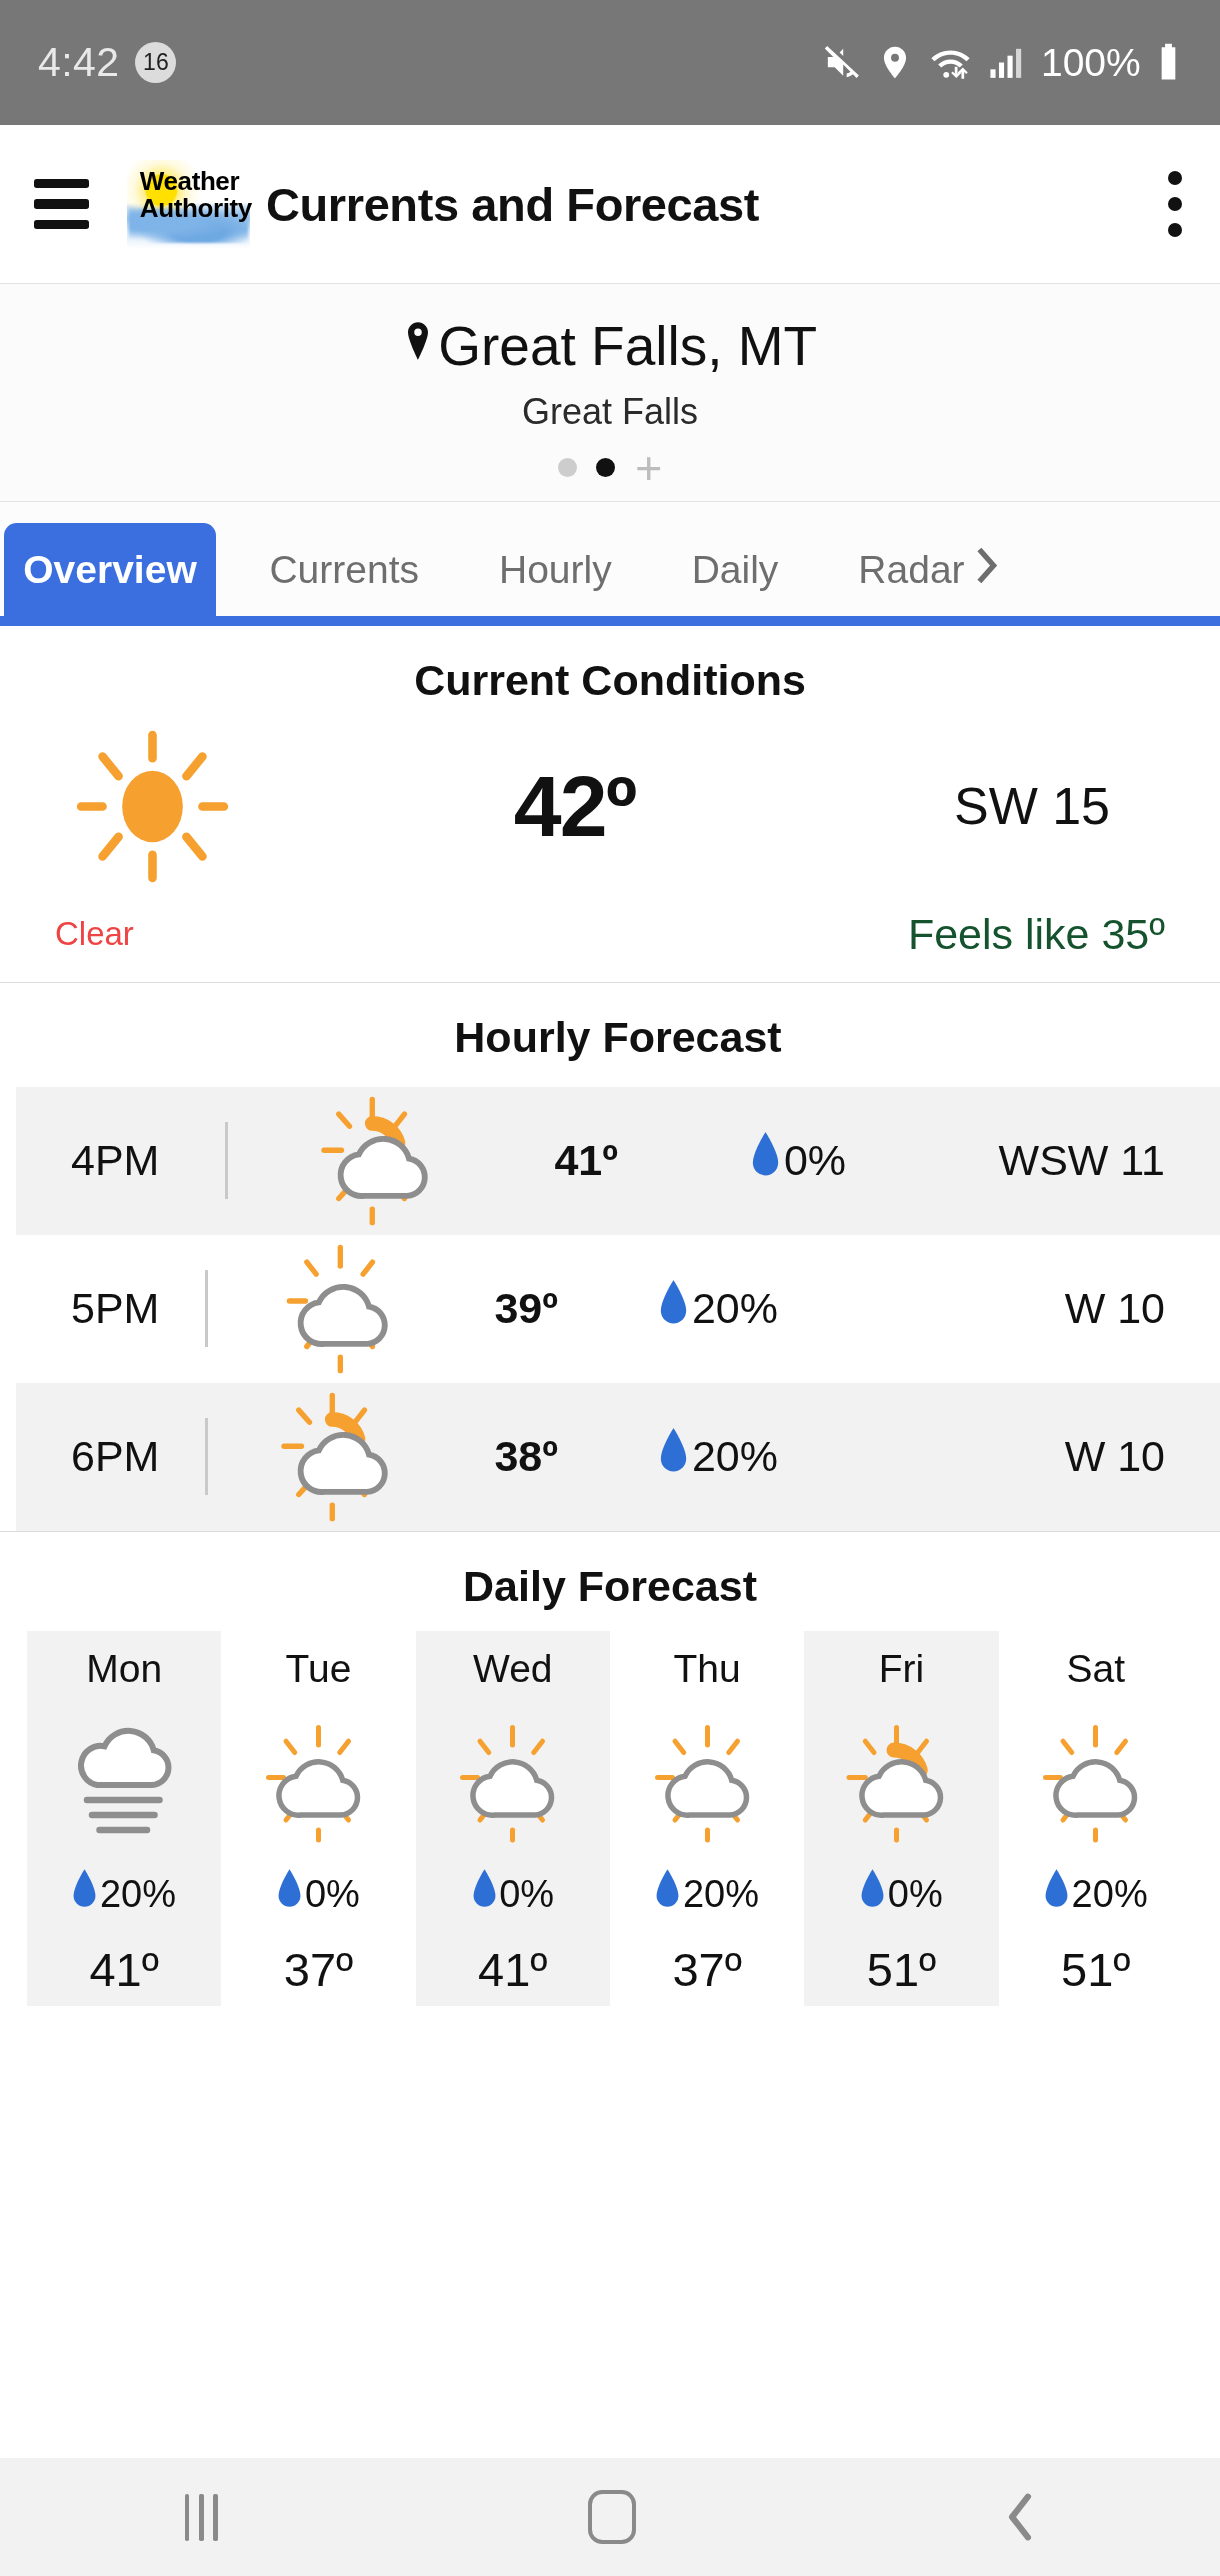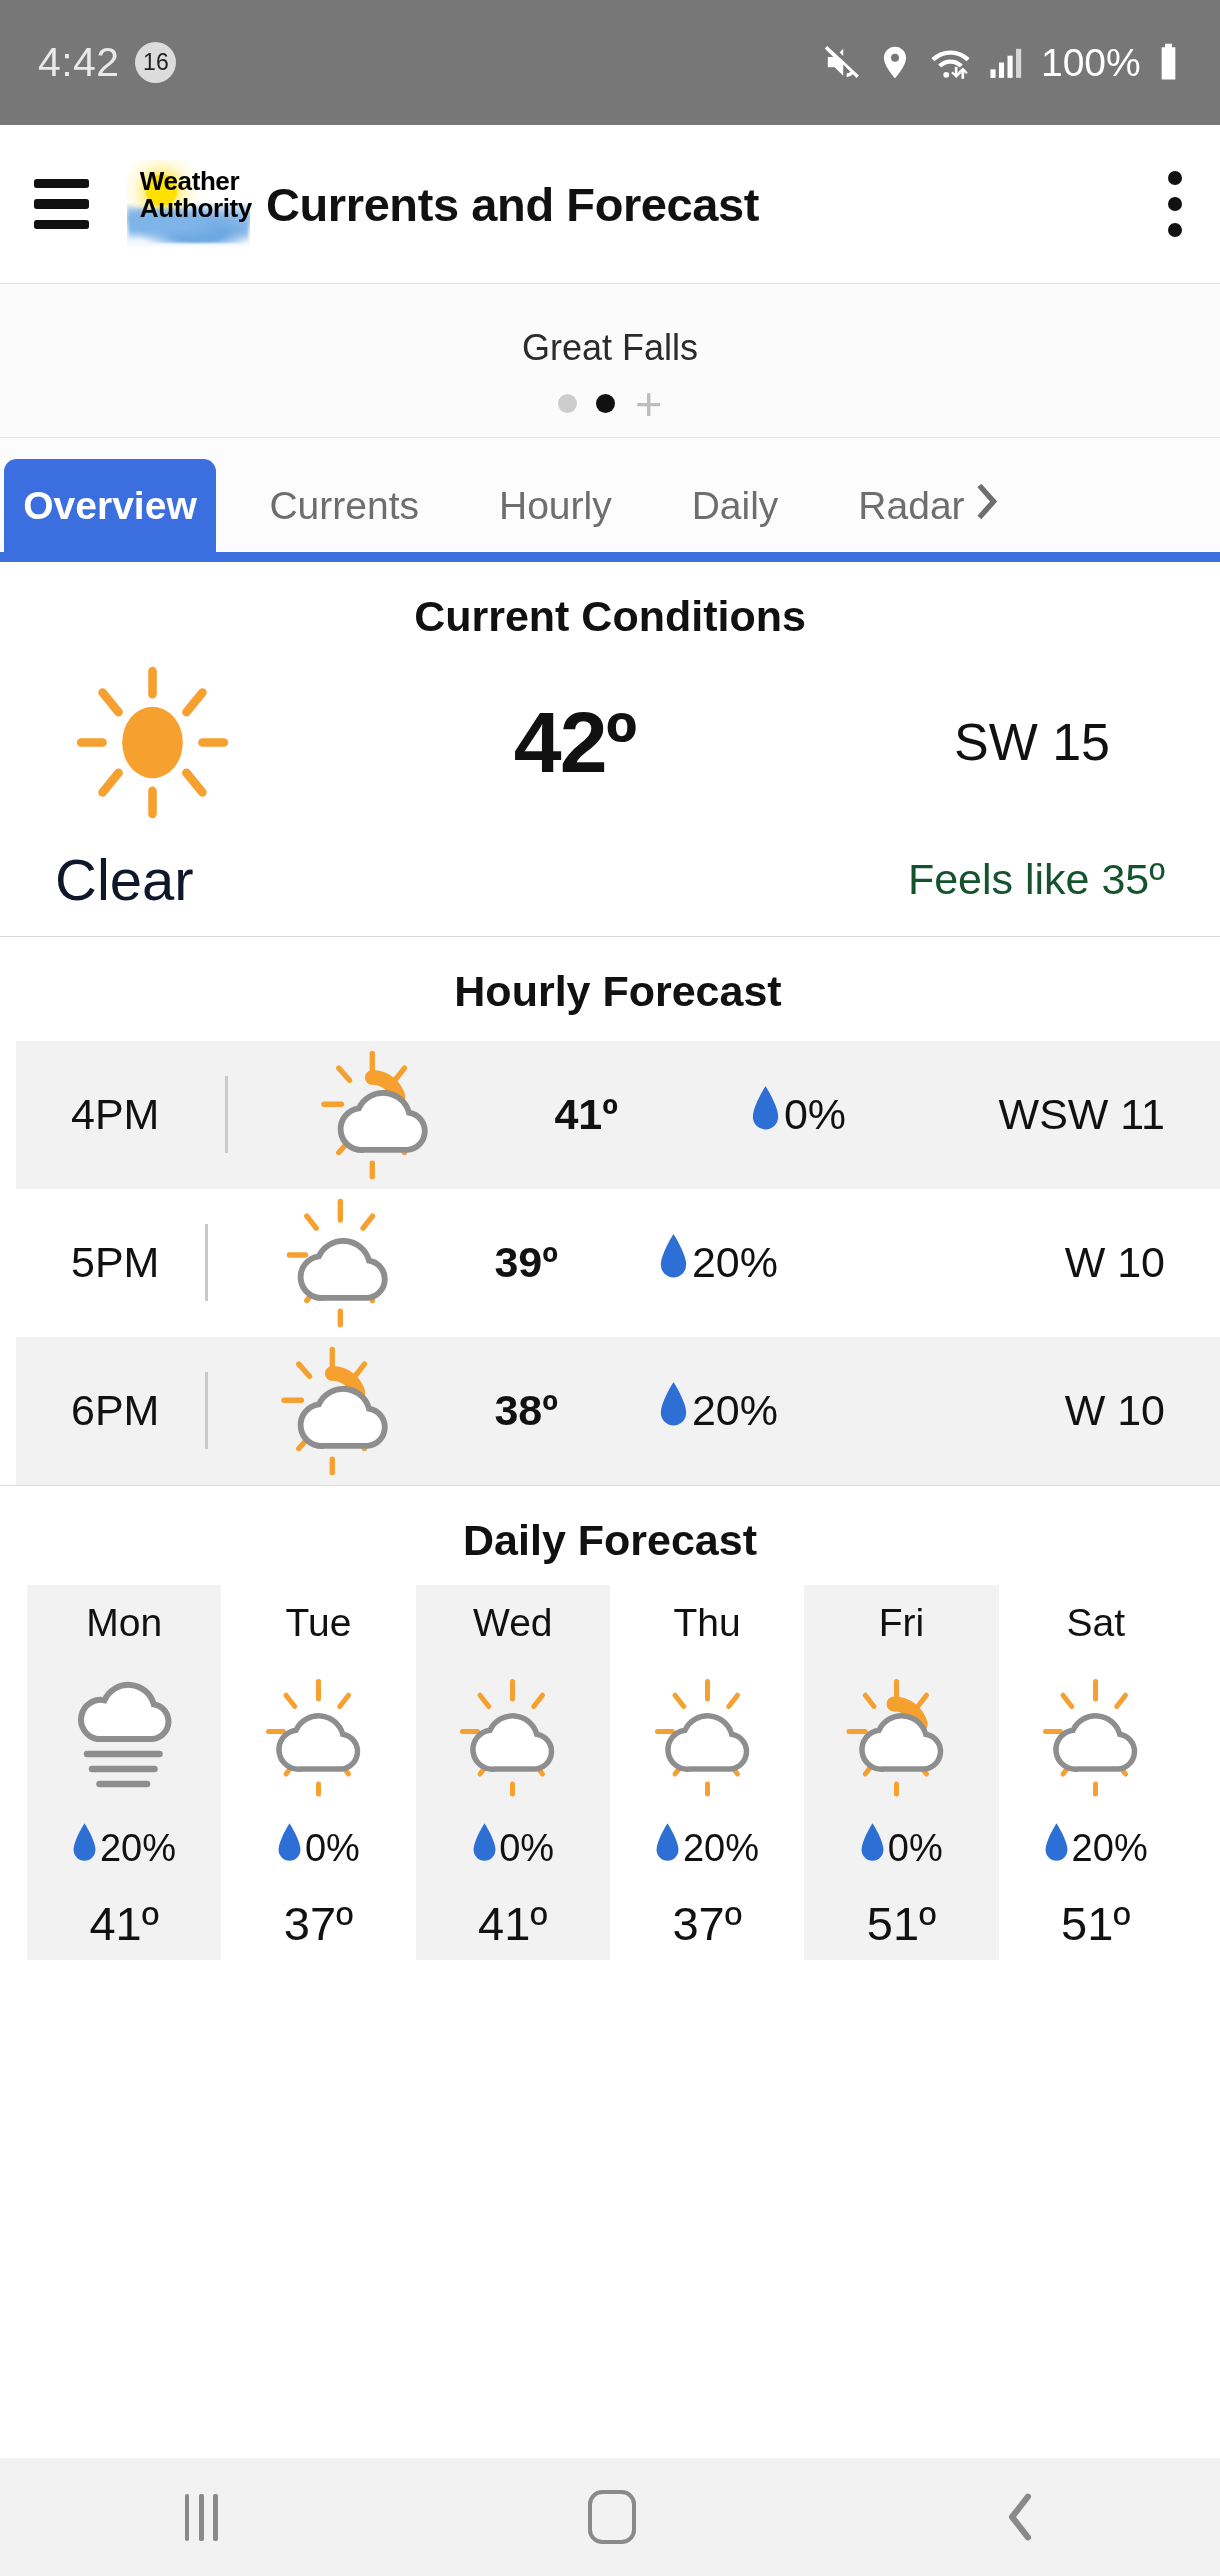--- a/index.html
+++ b/index.html
@@ -93,21 +93,21 @@
   .section-title{ text-align:center; font-size:43px; font-weight:bold; color:#111; padding:30px 0 0; }
 
   .current{ padding:0 0 23px; border-bottom:0.9px solid #dcdcdc; background:#fff; }
   .cur-row{
     display:flex; align-items:center; padding:23px 54px 0;
   }
   .cur-icon{ width:197px; display:flex; justify-content:center; }
   .cur-temp{ flex:1; text-align:center; font-size:86px; font-weight:bold; letter-spacing:-1.8px; color:#111; }
   .cur-wind{ width:268px; text-align:center; font-size:52px; color:#111; }
   .cur-row2{ display:flex; align-items:center; padding:25px 55px 0; }
-  .cur-cond{ font-size:58px; color:#0f172a; }
+  .cur-cond{ font-size:33px; color:#ef4444; }
   .cur-feels{ margin-left:auto; font-size:43px; color:#14532d; }
 
   
   .hourly{ background:#fff; border-bottom:0.9px solid #dcdcdc; padding-bottom:0;padding-left:16px; }
   .hrow{
     display:flex; align-items:center; height:148px; padding:0 55px;
   }
   .hrow.alt{ background:#f2f2f2; }
   .h-time{ width:134px; font-size:43px; color:#111; }
   .h-div{ width:2.7px; height:77px; background:#c9c9c9; margin-right:41px; }
@@ -198,20 +198,28 @@
   </div>
   <div class="apptitle">Currents and Forecast</div>
   <div class="kebab">
     <i></i>
       <i></i>
       <i></i>
   </div>
 </div>
 
 <div class="location">
+  <div class="loc-title">
+    <span>
+      <svg width="30" height="48" viewBox="0 0 24 32">
+          <path fill="#111" d="M12 1C7.6 1 4 4.6 4 9c0 6.2 8 22 8 22s8-15.8 8-22c0-4.4-3.6-8-8-8zm0 11a3 3 0 1 1 0-6 3 3 0 0 1 0 6z"></path>
+        </svg>
+    </span>
+    <span>Great Falls, MT</span>
+  </div>
   <div class="loc-sub">Great Falls</div>
   <div class="loc-dots">
     <span class="dot inactive"></span>
     <span class="dot active"></span>
     <span class="plus">+</span>
   </div>
 </div>
 
 <div class="tabstrip">
   <div class="tabs">

